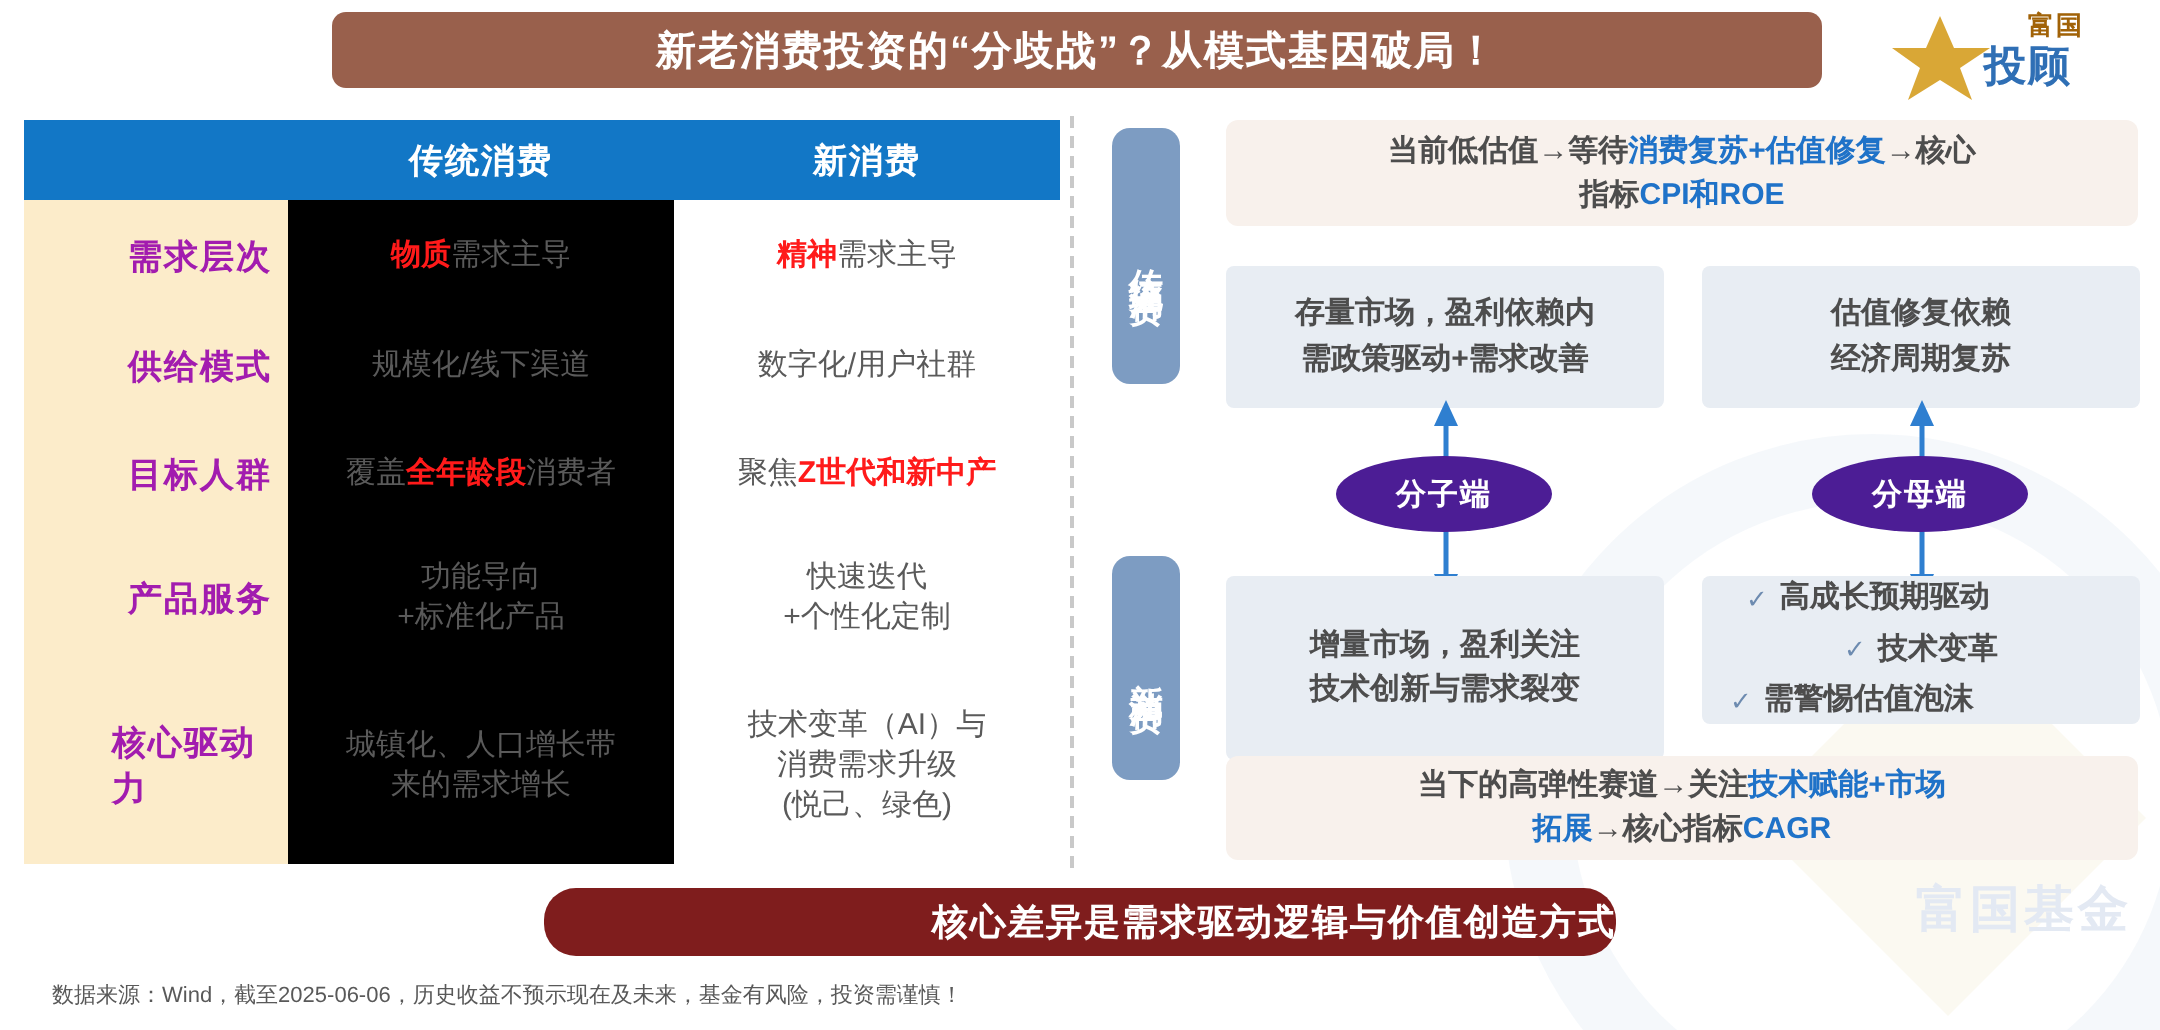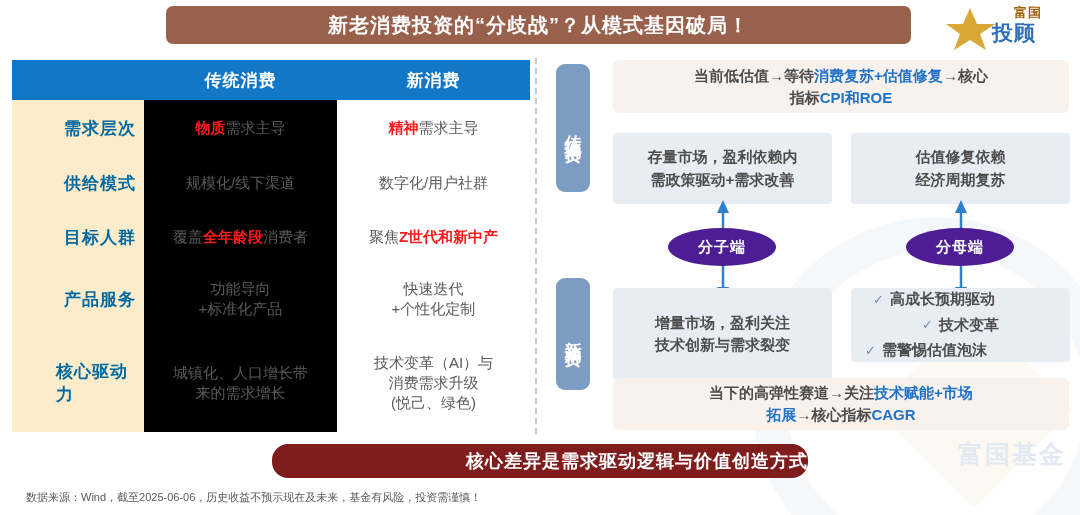--- a/index.html
+++ b/index.html
@@ -33,21 +33,21 @@
   .table{position:absolute;left:12px;top:60px;width:518px;height:372px;}
   .thead{display:flex;height:40px;background:#1277c6;}
   .thead .th-sp{width:132px;}
   .thead .th{flex:1;display:flex;align-items:center;justify-content:center;
     color:#fff;font-size:17px;font-weight:bold;letter-spacing:1px;}
   .tbody{display:flex;height:332px;}
   .col-label{width:132px;background:#fcecca;display:flex;flex-direction:column;}
   .col-data{flex:1;display:flex;flex-direction:column;background:#000000;}
   .col-data2{flex:1;display:flex;flex-direction:column;background:#fff;}
   .lbl{display:flex;align-items:center;justify-content:center;
-    font-size:17px;font-weight:bold;color:#0369a1;letter-spacing:1px;padding-left:44px;}
+    font-size:17px;font-weight:bold;color:#a21caf;letter-spacing:1px;padding-left:44px;}
   .cell{display:flex;align-items:center;justify-content:center;text-align:center;
     font-size:15px;color:#5a5a5a;line-height:1.35;padding:0 6px;box-sizing:border-box;}
   .r1{height:56px;}.r2{height:54px;}.r3{height:54px;}.r4{height:70px;}.r5{height:98px;}
   .hl-red{color:#ff1a1a;font-weight:bold;}
 
   
   .dash{position:absolute;left:535px;top:58px;width:0;height:376px;
     border-left:2px dashed #c9c9c9;}
 
   

